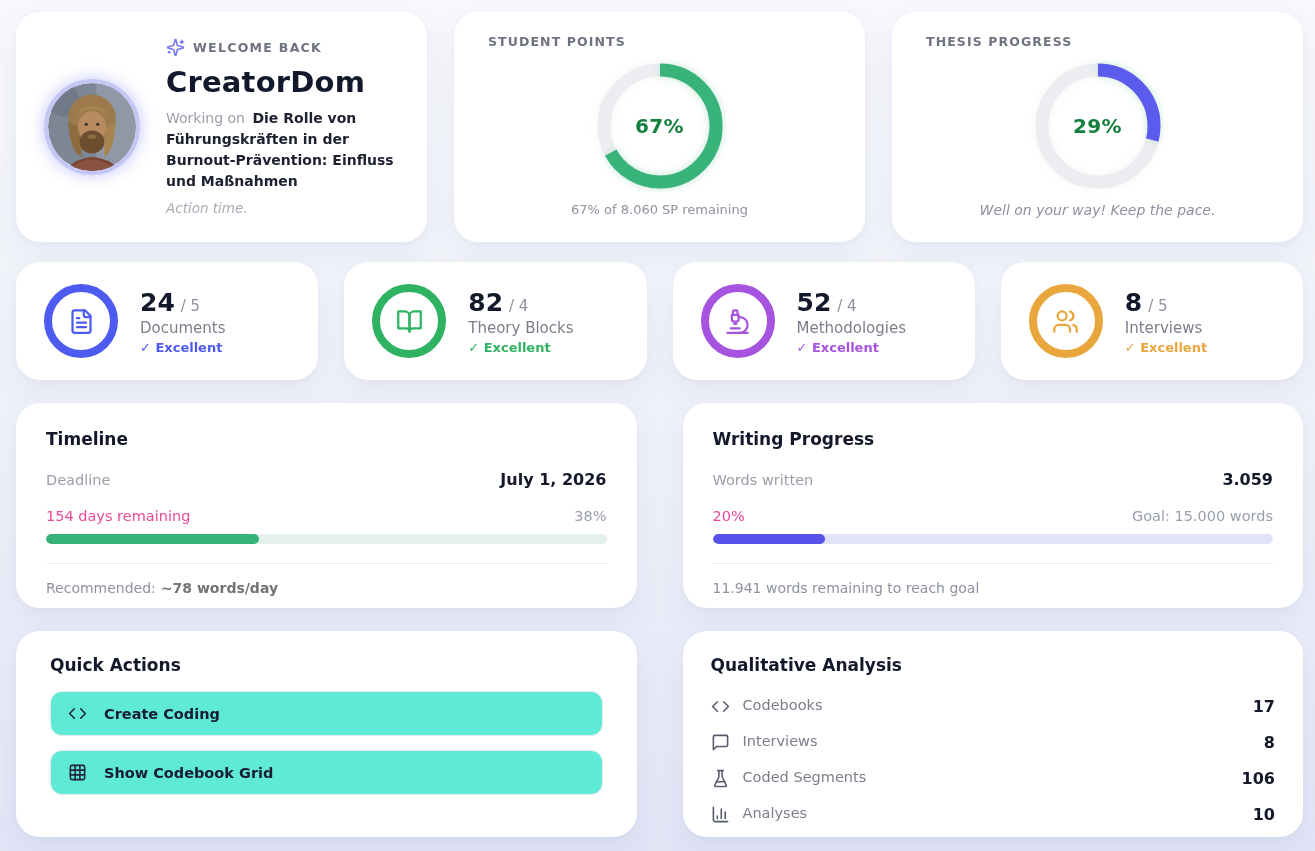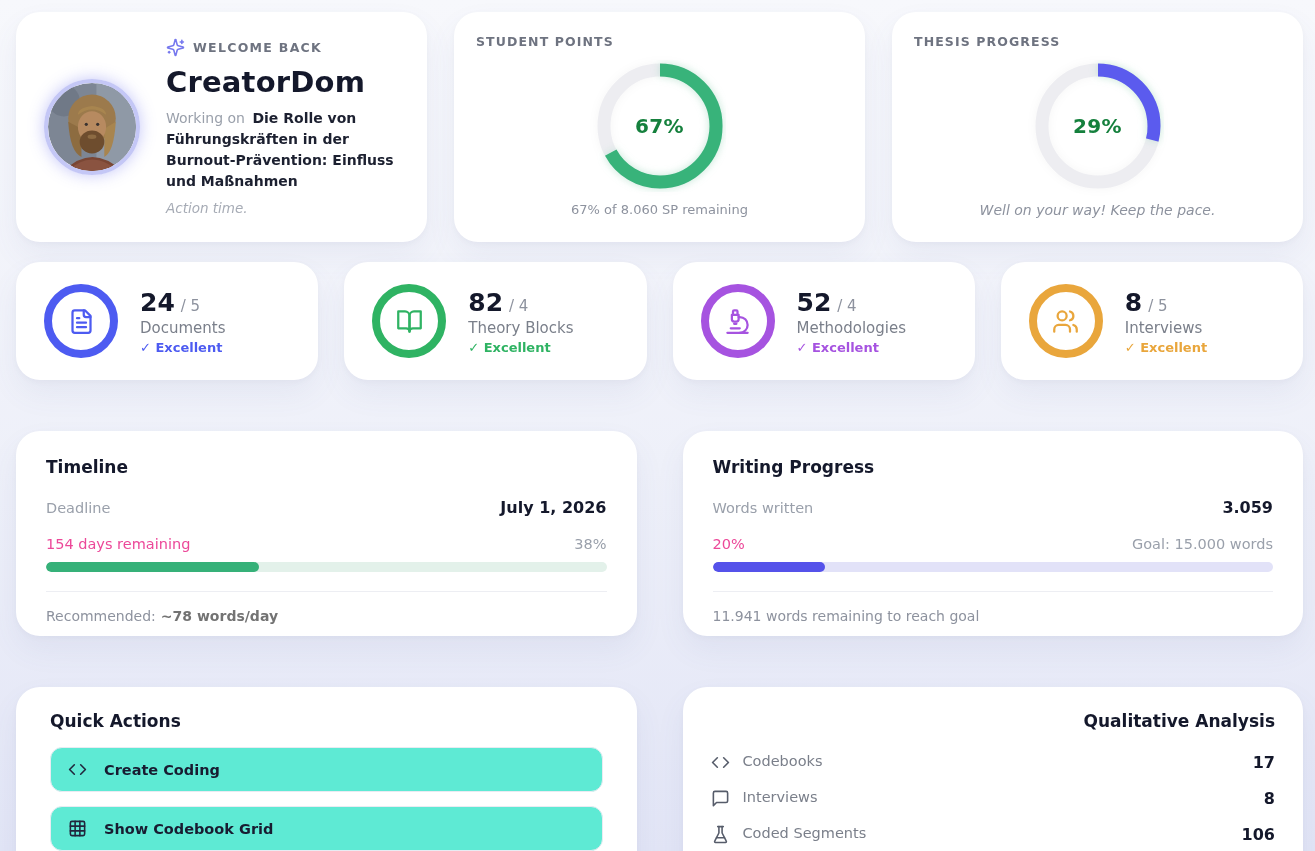--- a/index.html
+++ b/index.html
@@ -12,21 +12,21 @@
   .page { padding: 12px 12px 0 16px; display: flex; flex-direction: column; gap: 23px; }
   .card {
     background: #ffffff;
     border-radius: 24px;
     box-shadow: 0 14px 30px rgba(90, 100, 160, 0.07), 0 2px 6px rgba(30, 34, 60, 0.03);
   }
 
   
   .row-top { display: grid; grid-template-columns: 1fr 1fr 1fr; gap: 27px; height: 227px; }
   .row-stats { display: grid; grid-template-columns: repeat(4, 1fr); gap: 26px; height: 118px; }
-  .row-half { display: grid; grid-template-columns: 1fr 1fr; gap: 46px; margin-top: 28px; }
+  .row-half { display: grid; grid-template-columns: 1fr 1fr; gap: 46px; }
   .row-half > .card { height: 205px; }
   .row-actions > .card { height: 206px; }
 
   
   .welcome-card { display: flex; align-items: center; gap: 26px; padding: 26px 28px; }
   .avatar-ring {
     width: 96px; height: 96px; border-radius: 50%;
     border: 4px solid #c4c7f6;
     box-shadow: 0 0 16px rgba(124, 128, 240, 0.45);
     overflow: hidden; flex-shrink: 0; cursor: pointer;
@@ -38,21 +38,21 @@
     font-size: 12.5px; font-weight: 700; letter-spacing: 1.3px;
     color: #6e7380; text-transform: uppercase;
   }
   .welcome-name { font-size: 29px; font-weight: 800; color: #14182b; letter-spacing: 0.2px; margin-bottom: 9px; }
   .welcome-working { font-size: 14px; line-height: 1.5; max-width: 250px; margin-bottom: 8px; }
   .welcome-working .muted { color: #9aa0ab; margin-right: 3px; }
   .welcome-working .strong { color: #1c2030; font-weight: 700; }
   .tagline { font-size: 13.5px; font-style: italic; color: #a6abb5; }
 
   
-  .donut-card { padding: 22px 22px 18px; display: flex; flex-direction: column; align-items: center; }
+  .donut-card { padding: 22px 34px 18px; display: flex; flex-direction: column; align-items: center; }
   .card-eyebrow {
     align-self: flex-start; font-size: 12.5px; font-weight: 700;
     letter-spacing: 1.1px; color: #6e7380; text-transform: uppercase;
   }
   .donut-wrap { position: relative; width: 132px; height: 132px; margin: 11px auto 10px; }
   .donut-wrap svg { display: block; filter: drop-shadow(0 0 5px rgba(0,0,0,0.04)); }
   .donut-fill { filter: drop-shadow(0 0 4px rgba(60,190,130,0.25)); }
   .donut-label {
     position: absolute; inset: 0; display: flex; align-items: center; justify-content: center;
     font-size: 20px; font-weight: 800; color: #15803d; letter-spacing: 0.3px;
@@ -98,21 +98,21 @@
     display: flex; align-items: center; gap: 17px;
     width: 100%; background: #5eead4; border: 1px solid #e9ebf2; border-radius: 12px;
     padding: 12px 17px; cursor: pointer; text-align: center;
     font-family: inherit;
   }
   .qa-btn .icon { color: #21263c; }
   .qa-btn span { font-size: 14.5px; font-weight: 700; color: #181c31; }
 
   
   .qual-card { padding: 24px 28px; }
-  .qual-title { font-size: 17px; font-weight: 800; color: #14182b; margin-bottom: 13px; text-align: right; }
+  .qual-title { font-size: 17px; font-weight: 800; color: #14182b; margin-bottom: 13px; }
   .qual-row { display: flex; align-items: flex-start; gap: 13px; padding: 8.5px 0; }
   .qual-row .icon { color: #565c6a; }
   .qual-label { font-size: 14.5px; color: #7a7f8a; flex: 1; }
   .qual-value { font-size: 16px; font-weight: 800; color: #14182b; }
 
   .icon svg { display: block; }
 </style>
 </head>
 <body>
 

